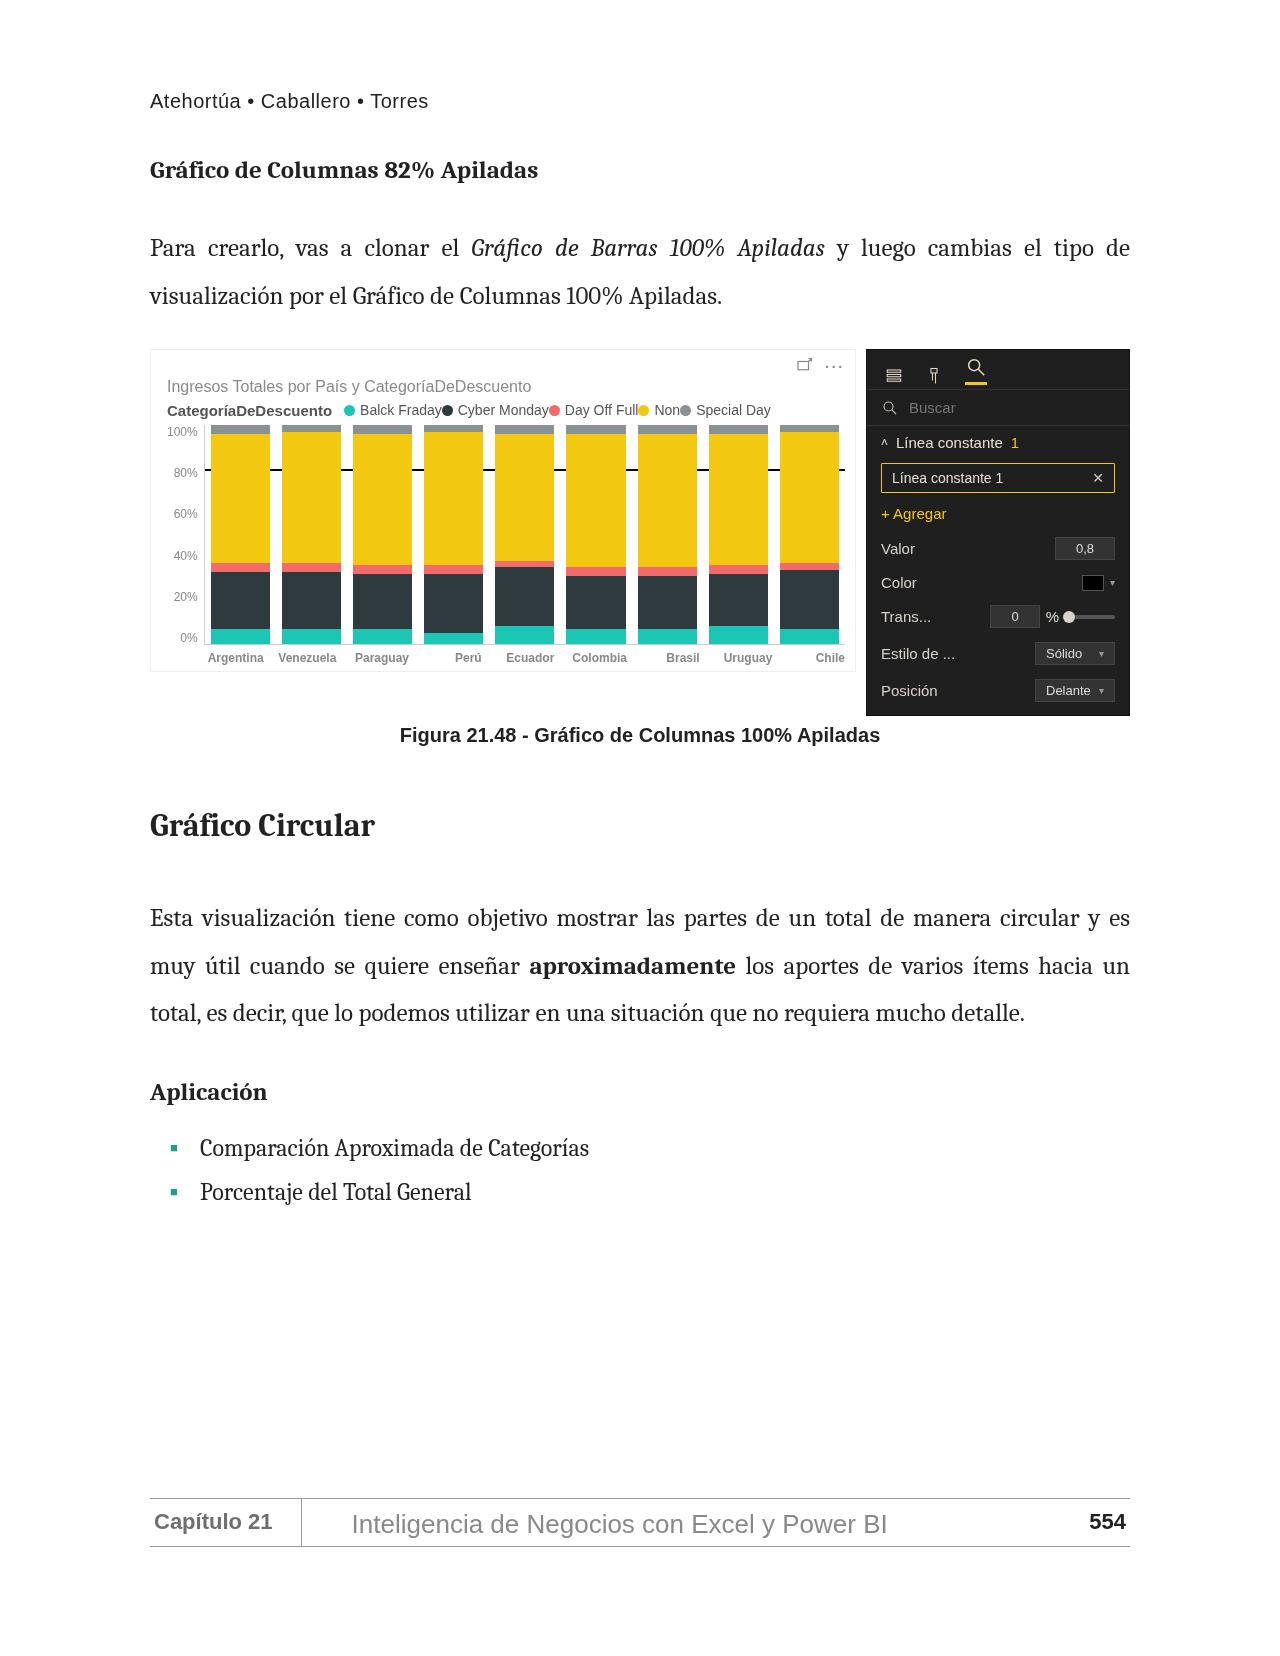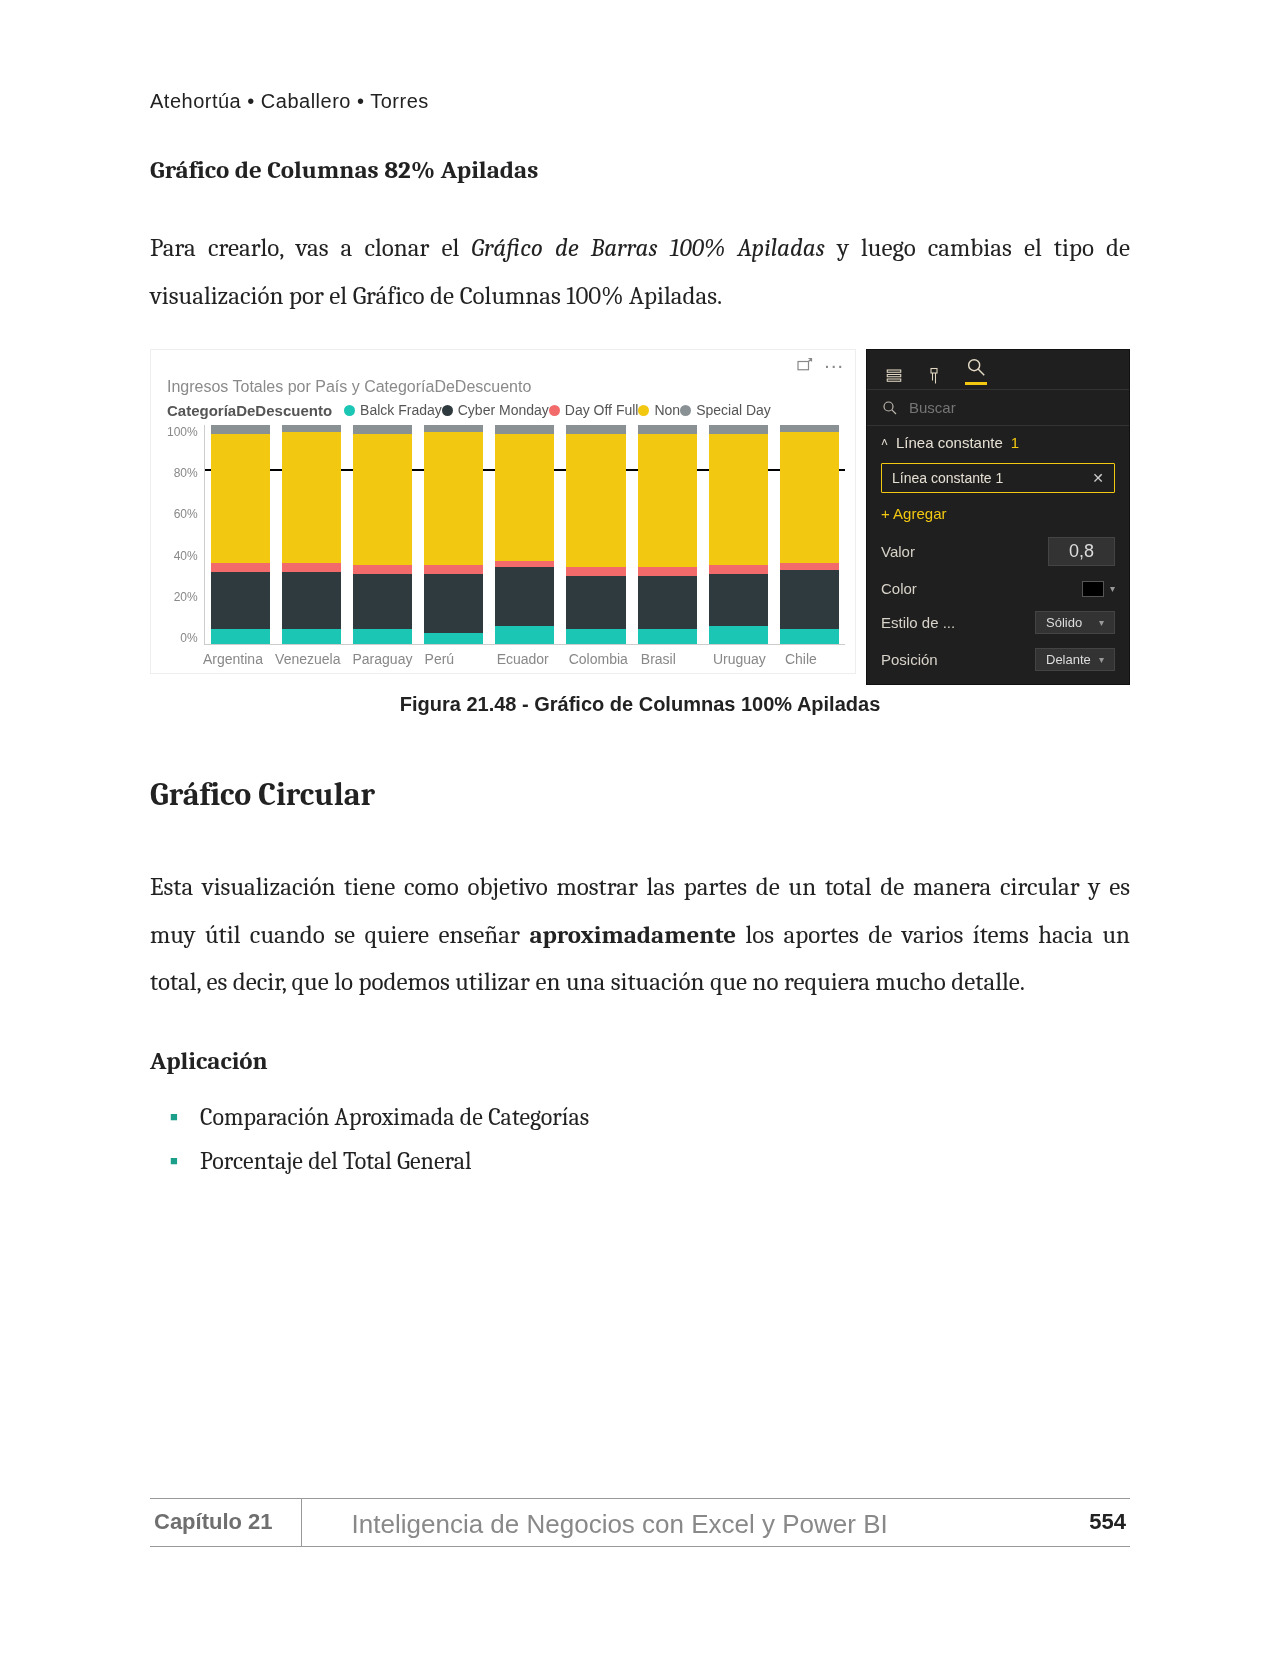--- a/index.html
+++ b/index.html
@@ -126,23 +126,24 @@
     margin-top: 6px;
     padding-left: 36px;
   }
   .xaxis .cats {
     flex: 1;
     display: flex;
     gap: 12px;
   }
   .xaxis .cat {
     flex: 1;
-    text-align: left;
+    text-align: right;
     color: #888;
-    font-size: 14px;
+    font-size: 12px;
+    font-weight: bold;
   }
 
   
   .pane {
     width: 264px;
     background: #1f1f1f;
     color: #e0dcd3;
     font-size: 15px;
     border: 1px solid #111;
     padding-bottom: 6px;
@@ -204,21 +205,21 @@
   .pane-row .ctrl {
     display: flex;
     align-items: center;
     gap: 6px;
   }
   .pane-input {
     background: #333;
     border: 1px solid #444;
     padding: 3px 20px;
     color: #ddd;
-    font-size: 18px;
+    font-size: 13px;
     min-width: 60px;
     text-align: center;
   }
   .pane-dd {
     background: #333;
     border: 1px solid #444;
     padding: 3px 10px 3px 10px;
     color: #ddd;
     font-size: 13px;
     min-width: 80px;
@@ -518,20 +519,30 @@
       </div>
 
       <div class="pane-row">
         <span class="lbl">Color</span>
         <span class="ctrl">
           <span class="color-chip"></span>
           <span style="color:#999;font-size:10px;">▾</span>
         </span>
       </div>
 
+      <div class="pane-row">
+        <span class="lbl">Trans...</span>
+        <span class="ctrl">
+          <span class="pane-input" style="min-width:30px;">0</span>
+          <span>%</span>
+          <span class="slider">
+              <span class="knob"></span>
+            </span>
+        </span>
+      </div>
 
       <div class="pane-row">
         <span class="lbl">Estilo de ...</span>
         <span class="pane-dd">
           <span>Sólido</span>
           <span class="caret">▾</span>
         </span>
       </div>
 
       <div class="pane-row">

